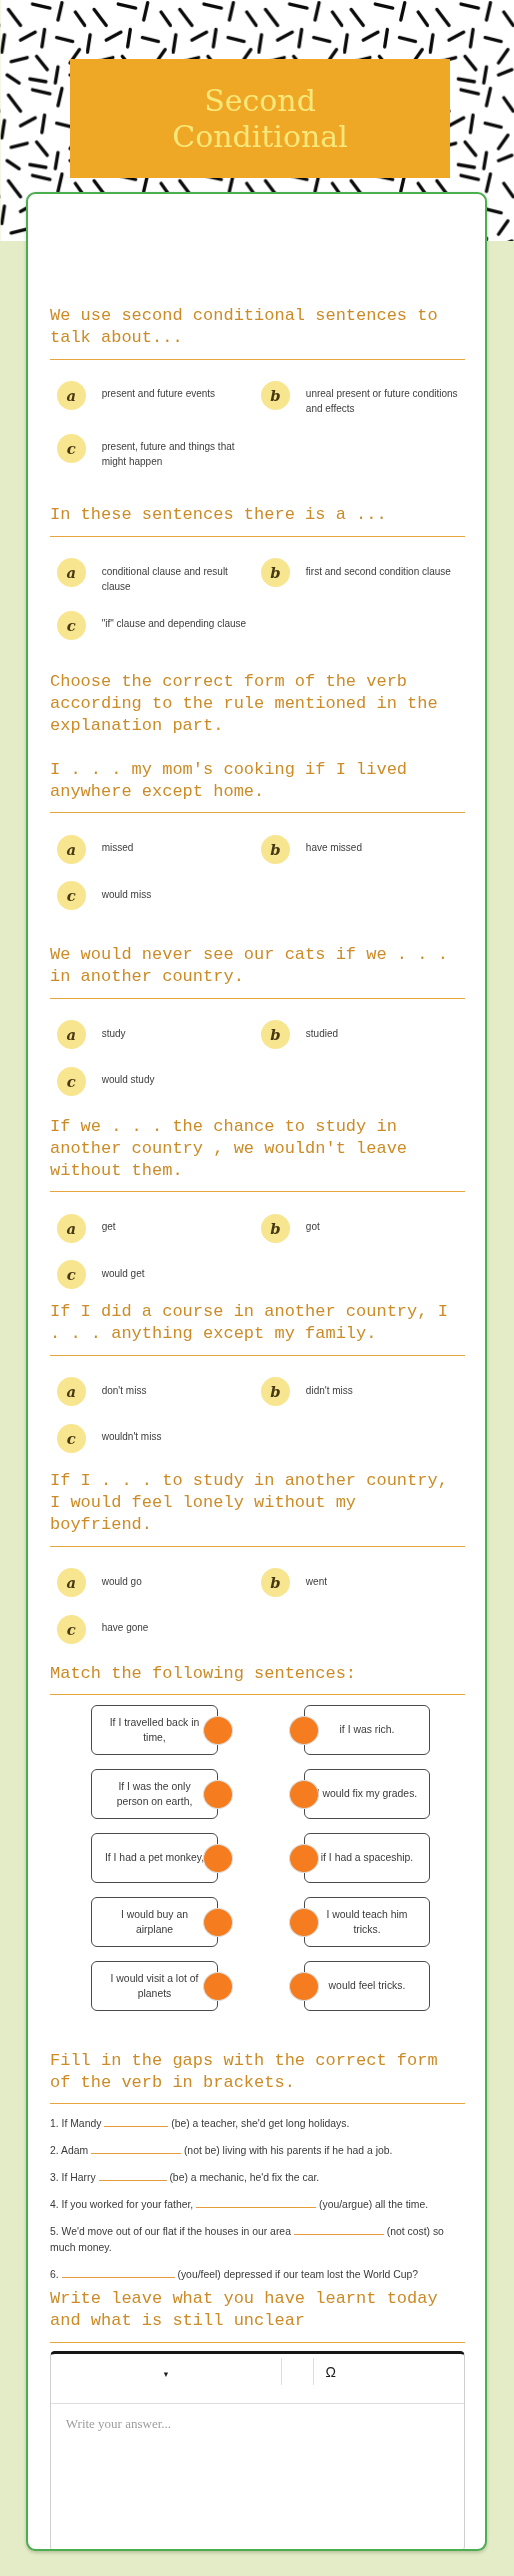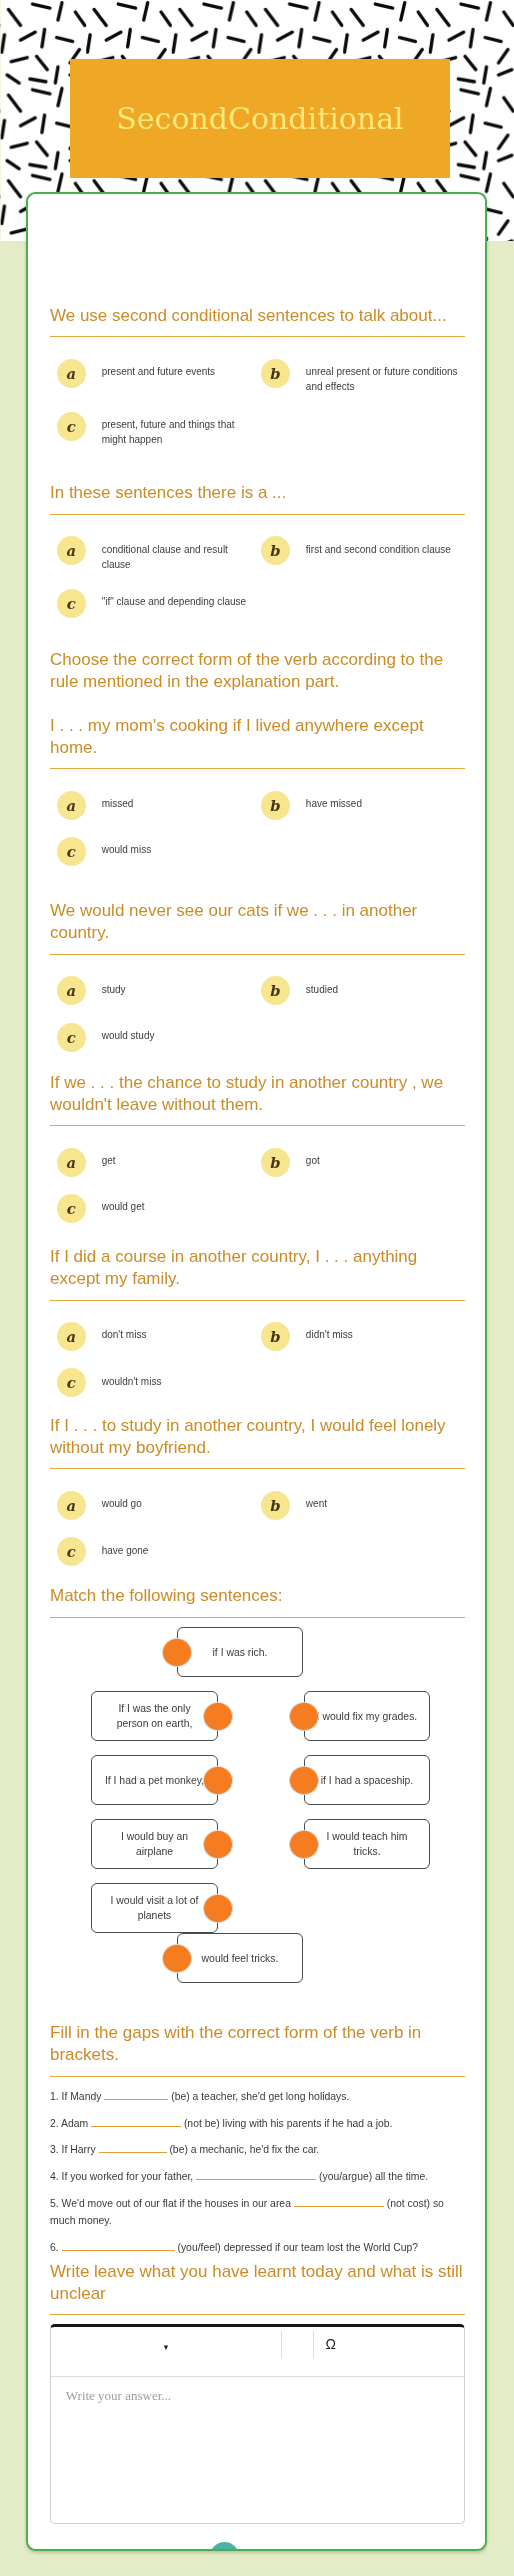--- a/index.html
+++ b/index.html
@@ -7,37 +7,37 @@
   body {
     width:515px; height:2576px; position:relative; overflow:hidden;
     background:#E3ECC6;
     font-family:"Liberation Sans", sans-serif;
   }
   
   .band { position:absolute; top:0; left:0; width:515px; height:241px; }
   
   .banner {
     position:absolute; left:70px; top:59px; width:380px; height:119px;
-    background:#EFA726; display:flex; flex-direction:row;
+    background:#EFA726; display:flex; flex-direction:column;
     align-items:center; justify-content:center; z-index:2;
   }
   .banner .tline {
     font-family:"DejaVu Serif", serif; font-size:30px; line-height:1.2;
     color:#F8E87A; text-align:center;
   }
   
   .card {
     position:absolute; left:26px; top:192px; width:461px; height:2359px;
     background:#fff; border:2px solid #4BAE4F; border-radius:9.4px;
     box-shadow:0 1.3px 3.4px rgba(0,0,0,.18);
     padding:111px 20px 0 22px; z-index:3; overflow:hidden;
   }
   
   .qhead {
-    font-family:Liberation Sans, sans-serif; font-size:17px; line-height:1.3;
+    font-family:Liberation Mono, monospace; font-size:17px; line-height:1.3;
     color:#CC8B26;
   }
   .rule { border:0; border-bottom:1.3px solid #E5A53F; margin-top:9.4px; }
   
   .opts { display:grid; grid-template-columns:1fr 1fr; row-gap:17.4px; margin-top:21.5px; padding-left:6.7px; }
   .opt { display:flex; gap:16px; align-items:flex-start; cursor:pointer; }
   .badge {
     flex:none; width:29px; height:29px; border-radius:50%;
     background:#F7E58F; display:flex; align-items:center; justify-content:center;
     font:italic 600 14.8px "DejaVu Serif", serif; color:#473813;
@@ -205,21 +205,21 @@
         <span class="badge">b</span>
         <span class="olabel">studied</span>
       </div>
       <div class="opt">
         <span class="badge">c</span>
         <span class="olabel">would study</span>
       </div>
     </div>
   </section>
 
-  <section style="margin-bottom:23px;">
+  <section style="margin-bottom:12px;">
     <div class="qhead">If we . . . the chance to study in another country , we wouldn't leave without them.</div>
     <hr class="rule">
     <div class="opts">
       <div class="opt">
         <span class="badge">a</span>
         <span class="olabel">get</span>
       </div>
       <div class="opt">
         <span class="badge">b</span>
         <span class="olabel">got</span>
@@ -267,20 +267,24 @@
         <span class="olabel">have gone</span>
       </div>
     </div>
   </section>
 
   <section style="margin-bottom:39px;">
     <div class="qhead">Match the following sentences:</div>
     <hr class="rule" style="margin-bottom:9.4px;">
 
     <div class="mrow">
+      <div class="mcell">
+        <div class="mcard">If I travelled back in time,</div>
+        <div class="dot dr"></div>
+      </div>
       <div class="mcell right">
         <div class="mcard">if I was rich.</div>
         <div class="dot dl"></div>
       </div>
     </div>
 
     <div class="mrow">
       <div class="mcell">
         <div class="mcard">If I was the only person on earth,</div>
         <div class="dot dr"></div>
@@ -306,21 +310,21 @@
       <div class="mcell">
         <div class="mcard">I would buy an airplane</div>
         <div class="dot dr"></div>
       </div>
       <div class="mcell right">
         <div class="mcard">I would teach him tricks.</div>
         <div class="dot dl"></div>
       </div>
     </div>
 
-    <div class="mrow" style="margin-bottom:0;flex-direction:column;">
+    <div class="mrow" style="margin-bottom:0;">
       <div class="mcell">
         <div class="mcard">I would visit a lot of planets</div>
         <div class="dot dr"></div>
       </div>
       <div class="mcell right">
         <div class="mcard">would feel tricks.</div>
         <div class="dot dl"></div>
       </div>
     </div>
   </section>

